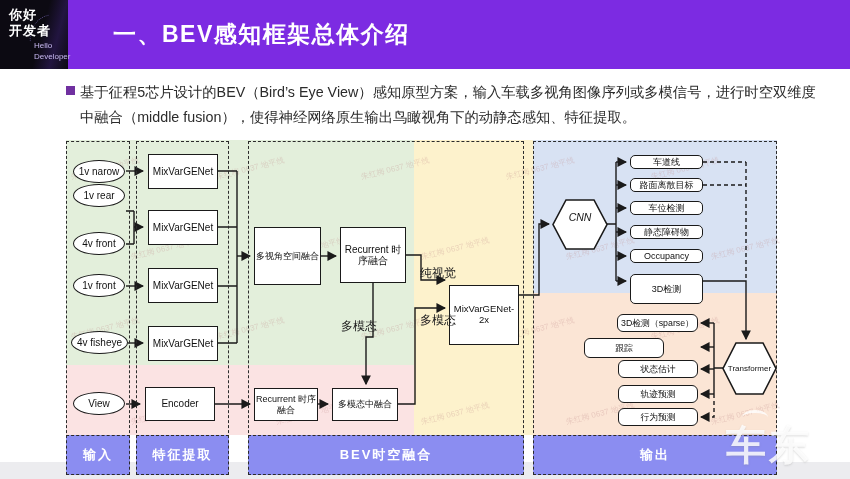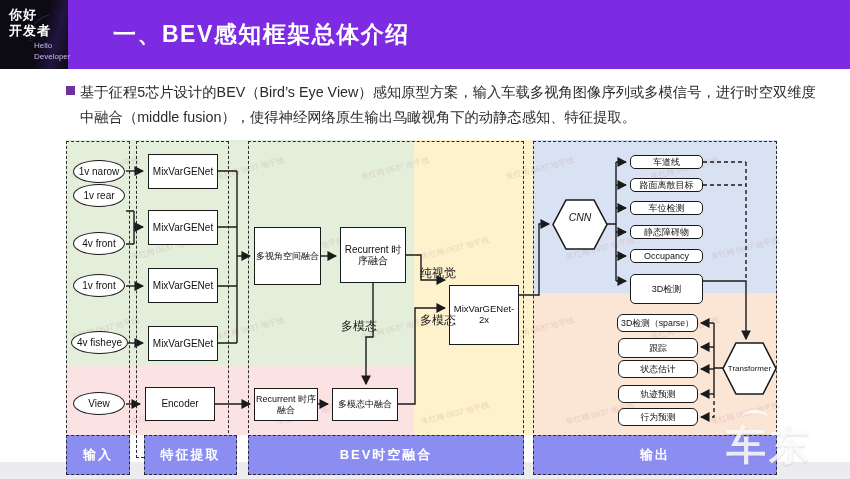--- a/index.html
+++ b/index.html
@@ -161,27 +161,27 @@
 <div class="abs hextext" style="left:723px;top:343px;width:53px;height:51px;font-size:8px;">Transformer</div>
 
 <div class="abs node round" style="left:630px;top:155px;width:73px;height:14px;">车道线</div>
 <div class="abs node round" style="left:630px;top:178px;width:73px;height:14px;">路面离散目标</div>
 <div class="abs node round" style="left:630px;top:201px;width:73px;height:14px;">车位检测</div>
 <div class="abs node round" style="left:630px;top:225px;width:73px;height:14px;">静态障碍物</div>
 <div class="abs node round" style="left:630px;top:249px;width:73px;height:14px;">Occupancy</div>
 <div class="abs node round" style="left:630px;top:274px;width:73px;height:30px;">3D检测</div>
 
 <div class="abs node round2" style="left:617px;top:314px;width:81px;height:18px;">3D检测（sparse）</div>
-<div class="abs node round2" style="left:618px;top:338px;width:80px;height:20px;">跟踪</div>
+<div class="abs node round2" style="left:584px;top:338px;width:80px;height:20px;">跟踪</div>
 <div class="abs node round2" style="left:618px;top:360px;width:80px;height:18px;">状态估计</div>
 <div class="abs node round2" style="left:618px;top:385px;width:80px;height:18px;">轨迹预测</div>
 <div class="abs node round2" style="left:618px;top:408px;width:80px;height:18px;">行为预测</div>
 
 <div class="abs stage" style="left:66px;width:64px;">输入</div>
-<div class="abs stage" style="left:136px;width:93px;margin-left:8px;">特征提取</div>
+<div class="abs stage" style="left:136px;width:93px;">特征提取</div>
 <div class="abs stage" style="left:248px;width:276px;">BEV时空融合</div>
 <div class="abs stage" style="left:533px;width:244px;">输出</div>
 
 <div id="wm-layer">
     <span class="abs wm" style="left: 70px; top: 163px;">朱红梅 0637 地平线</span>
     <span class="abs wm" style="left: 215px; top: 163px;">朱红梅 0637 地平线</span>
     <span class="abs wm" style="left: 360px; top: 163px;">朱红梅 0637 地平线</span>
     <span class="abs wm" style="left: 505px; top: 163px;">朱红梅 0637 地平线</span>
     <span class="abs wm" style="left: 650px; top: 163px;">朱红梅 0637 地平线</span>
     <span class="abs wm" style="left: 130px; top: 243px;">朱红梅 0637 地平线</span>

